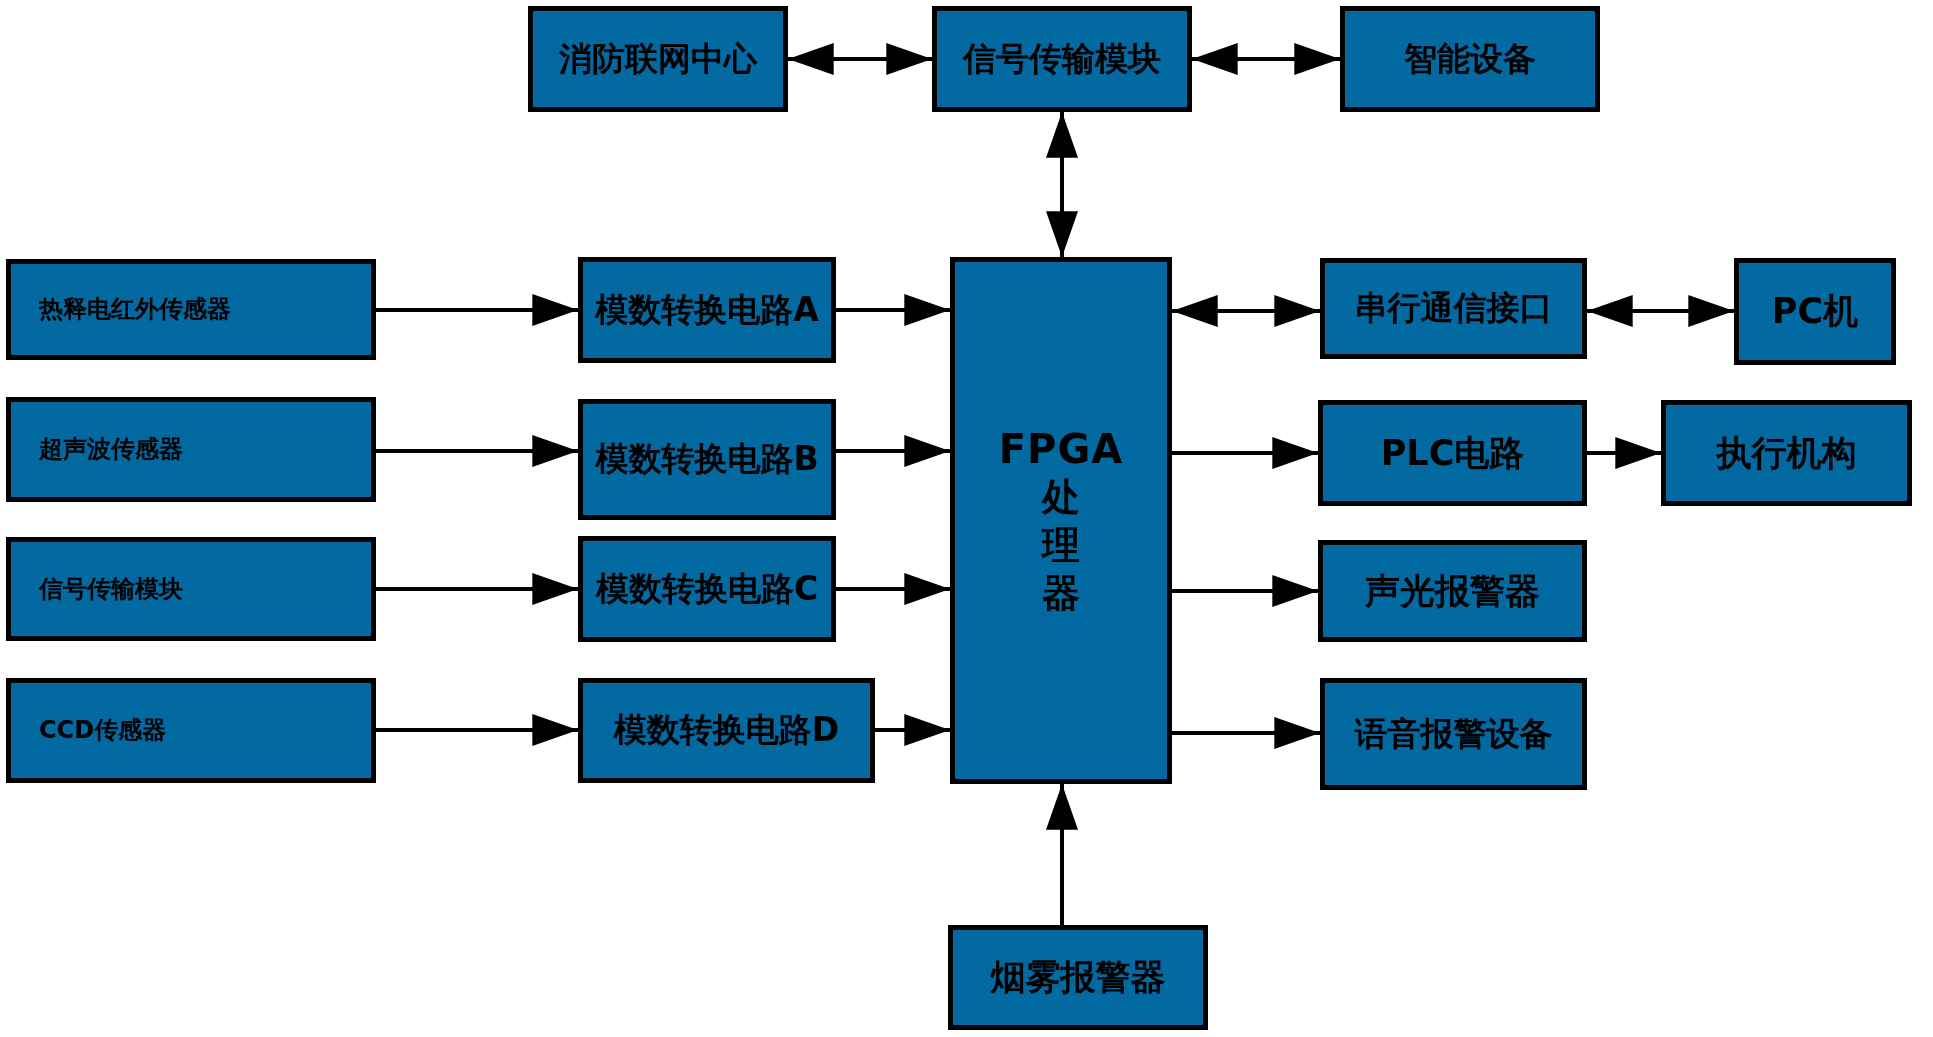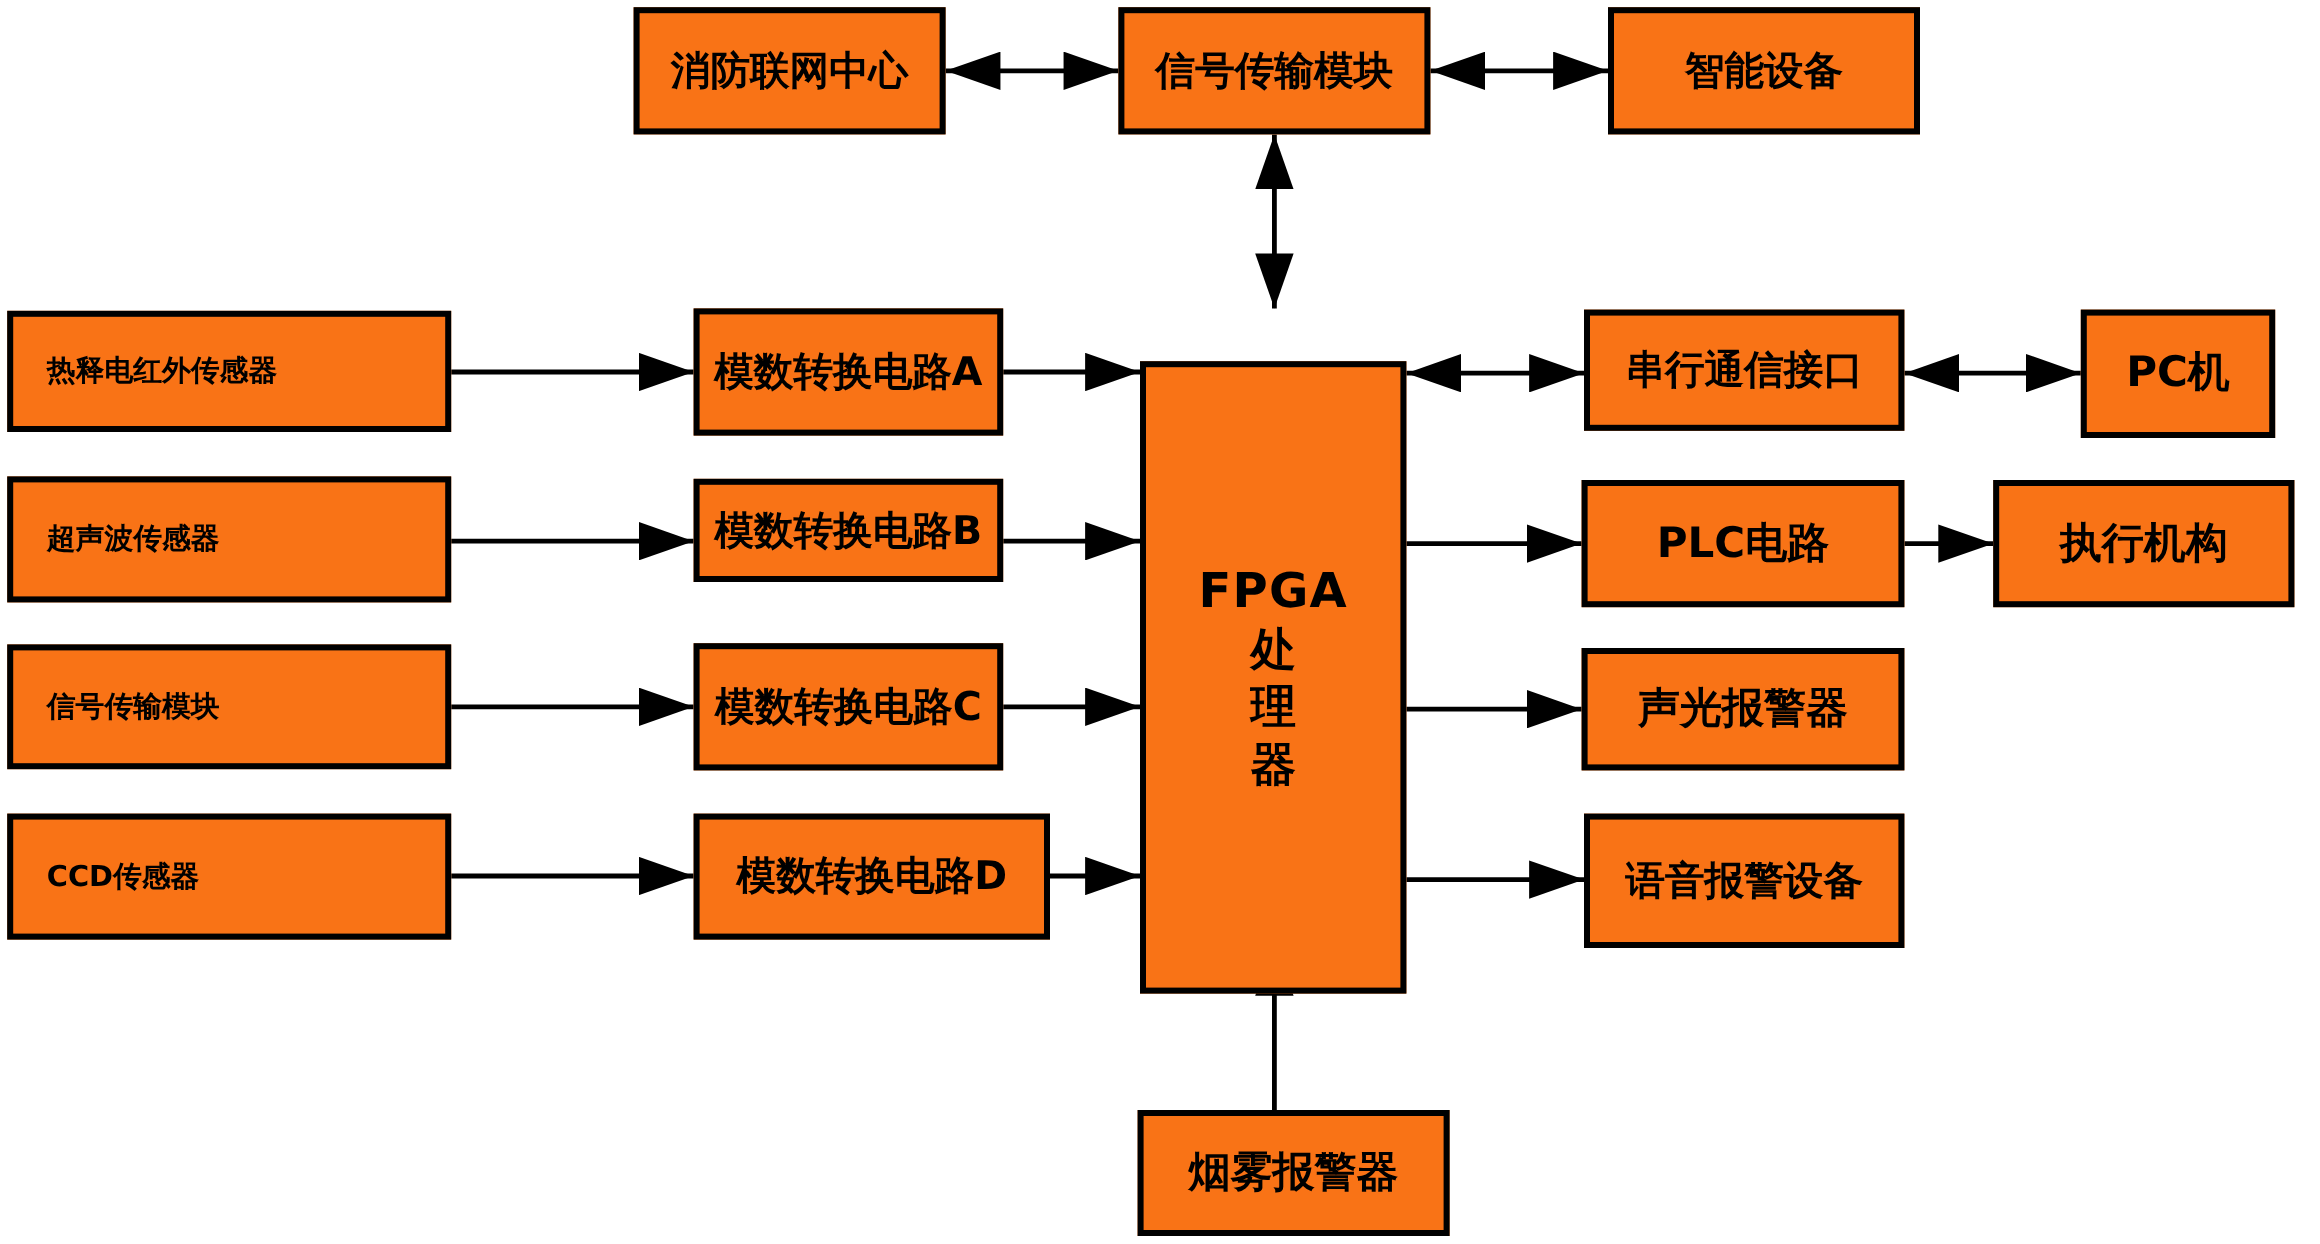--- a/index.html
+++ b/index.html
@@ -2,27 +2,27 @@
 <html><head>
 <meta charset="utf-8">
 <style>
   html,body{margin:0;padding:0;background:#ffffff;}
   #canvas{
     position:relative;width:1933px;height:1037px;background:#ffffff;
     font-family:"DejaVu Sans","Liberation Sans",sans-serif;color:#000;
     overflow:hidden;
   }
   .box{
-    position:absolute;box-sizing:border-box;border:5px solid #000;background:#f97316;
+    position:absolute;box-sizing:border-box;border:5px solid #000;background:#0369a1;
     display:flex;align-items:center;justify-content:center;
     font-weight:700;font-size:35px;line-height:1.1;white-space:nowrap;
   }
   .box.small{font-size:33px;}
   .box.left-align{justify-content:flex-start;padding-left:28px;font-size:24px;}
-  .box.fpga{flex-direction:column;font-size:38px;margin-top:44px;}
+  .box.fpga{flex-direction:column;font-size:38px;}
   .box.fpga .fl{display:block;line-height:48px;text-align:center;}
   .box.fpga .fl:first-child{font-size:40px;letter-spacing:1px;}
   #edges{position:absolute;left:0;top:0;width:1933px;height:1037px;pointer-events:none;}
   #edges line{stroke:#000;stroke-width:4;}
 </style>
 </head>
 <body>
 
 <div id="canvas">
 
@@ -76,21 +76,21 @@
   <div class="box left-align" style="left:6px;top:537px;width:370px;height:104px">
     <span>信号传输模块</span>
   </div>
   <div class="box small" style="left:578px;top:257px;width:258px;height:106px">
     <span>模数转换电路A</span>
   </div>
 
   <div class="box left-align" style="left:6px;top:678px;width:370px;height:105px">
     <span>CCD传感器</span>
   </div>
-  <div class="box small" style="left:578px;top:399px;width:258px;height:86px">
+  <div class="box small" style="left:578px;top:399px;width:258px;height:121px">
     <span>模数转换电路B</span>
   </div>
   <div class="box small" style="left:578px;top:536px;width:258px;height:106px">
     <span>模数转换电路C</span>
   </div>
   <div class="box small" style="left:578px;top:678px;width:297px;height:105px">
     <span>模数转换电路D</span>
   </div>
 
   <div class="box fpga" style="left:950px;top:257px;width:222px;height:527px">

